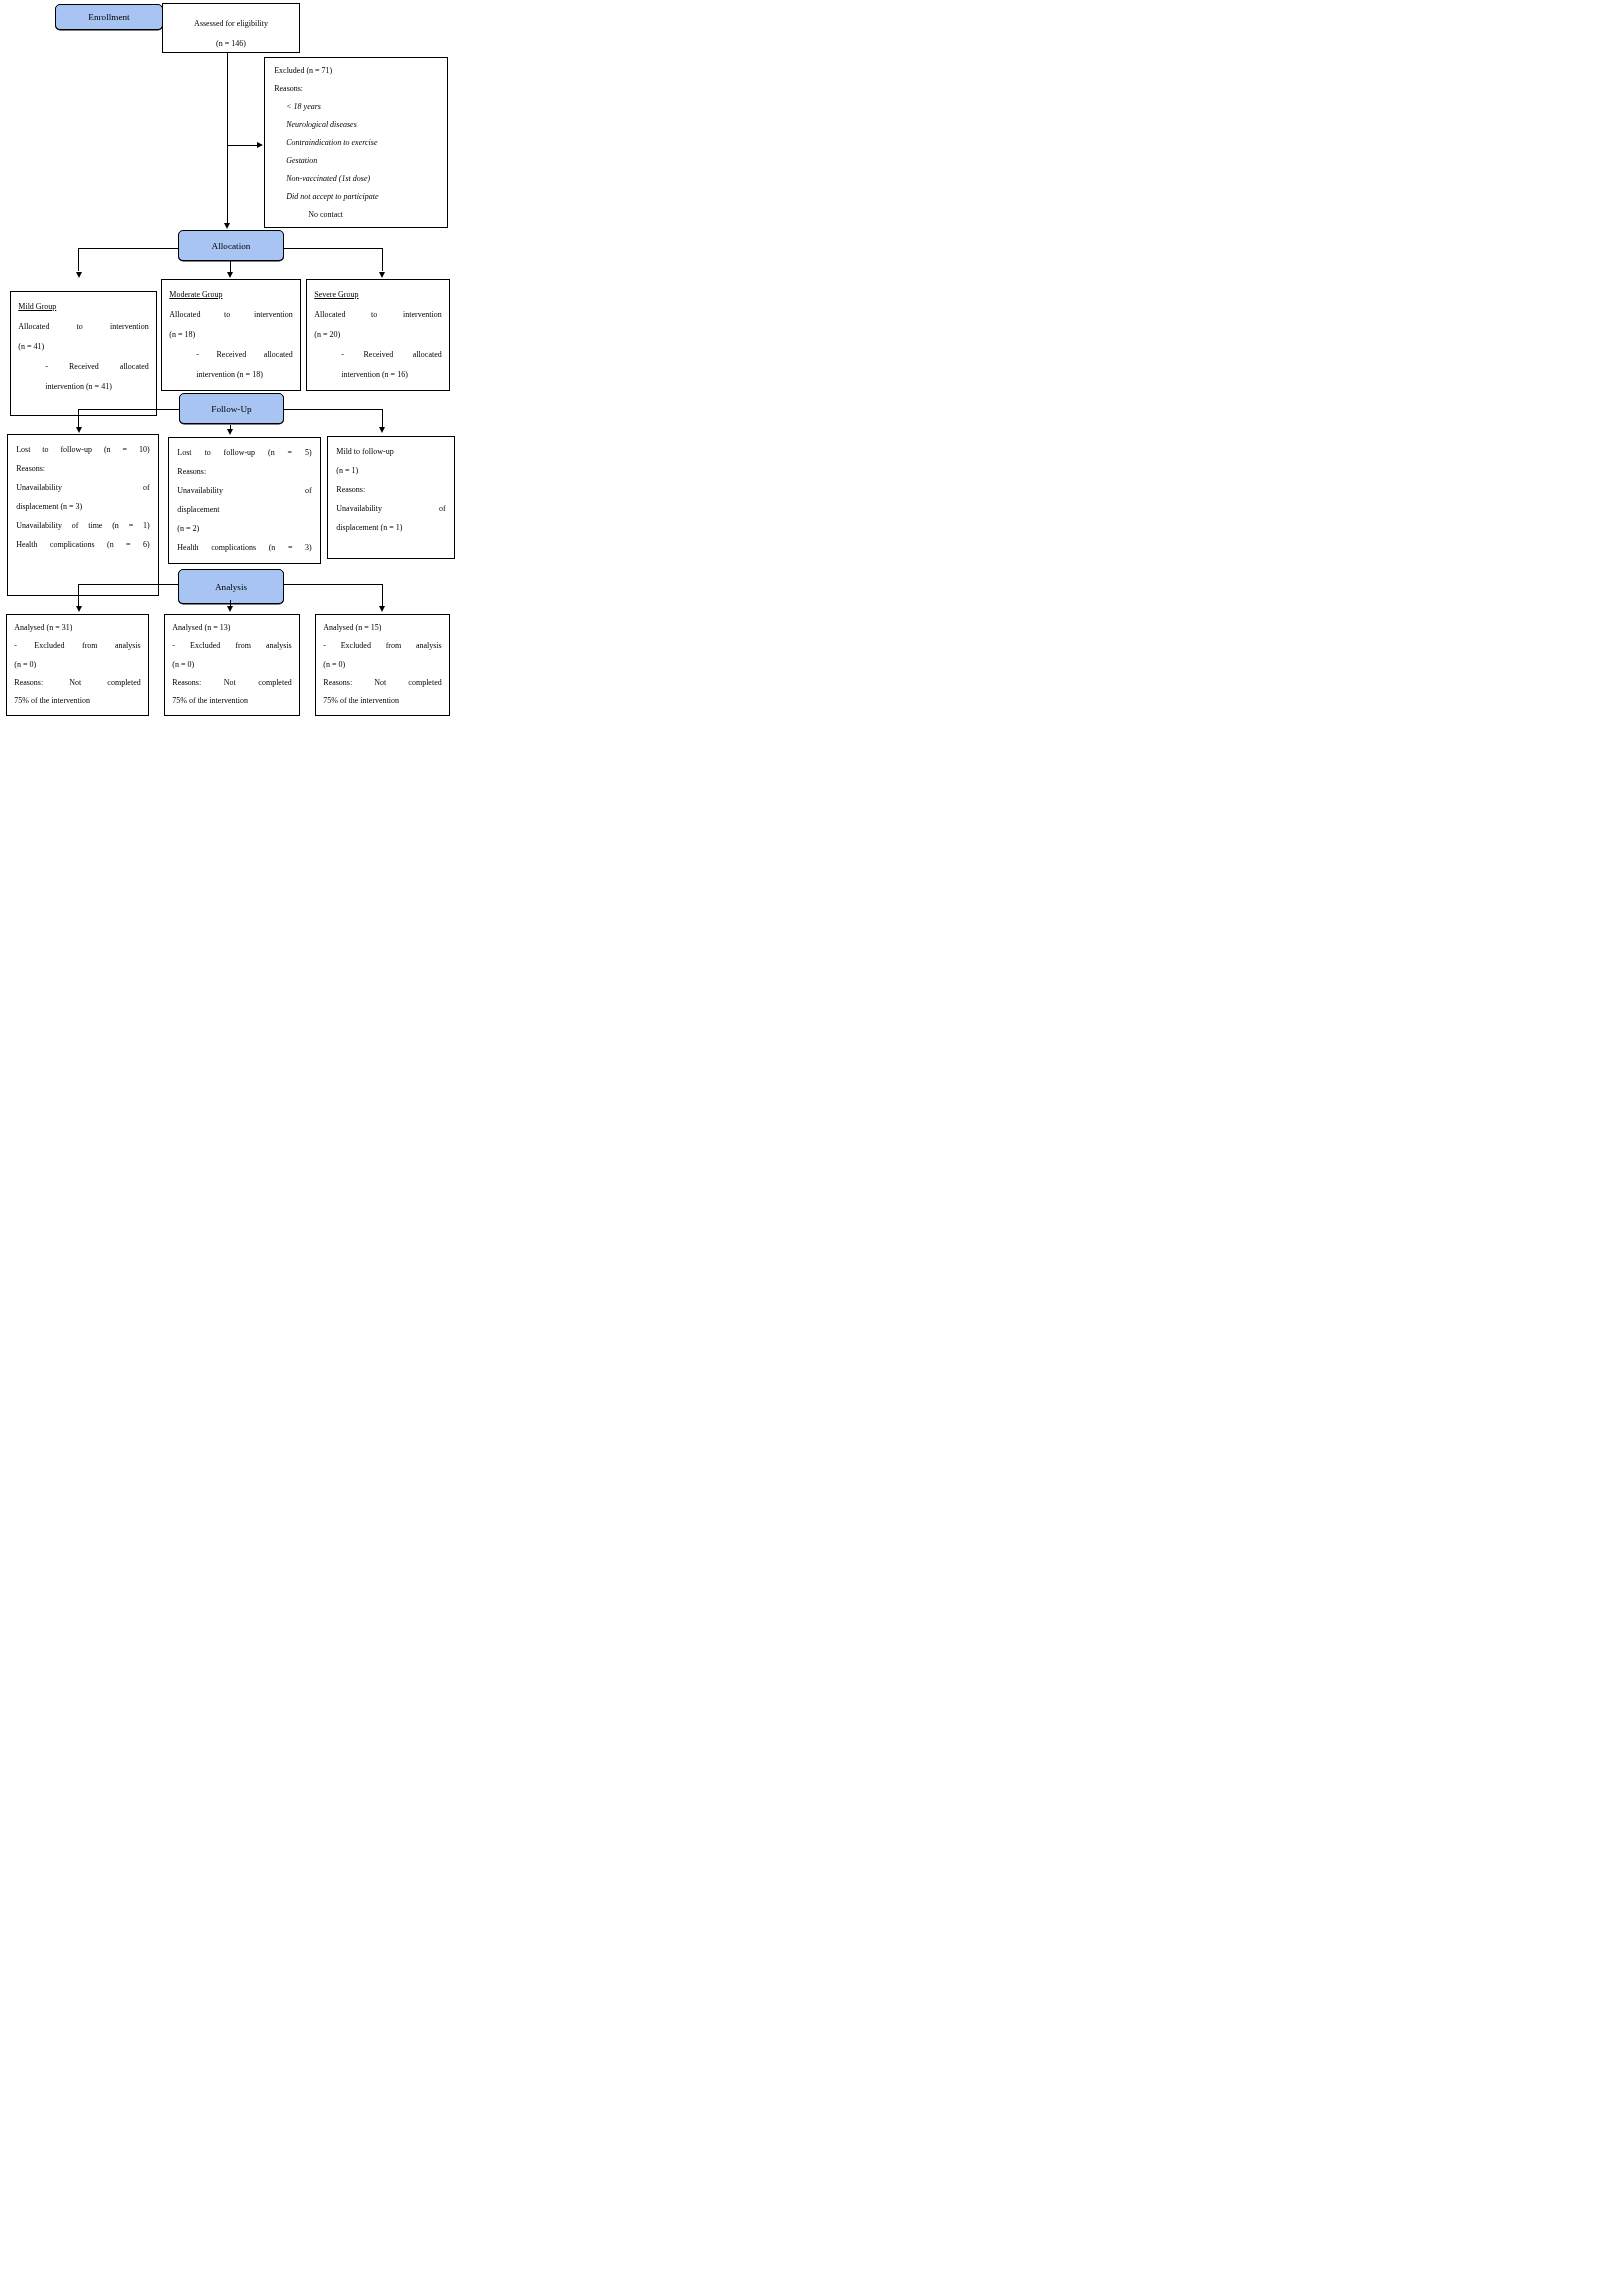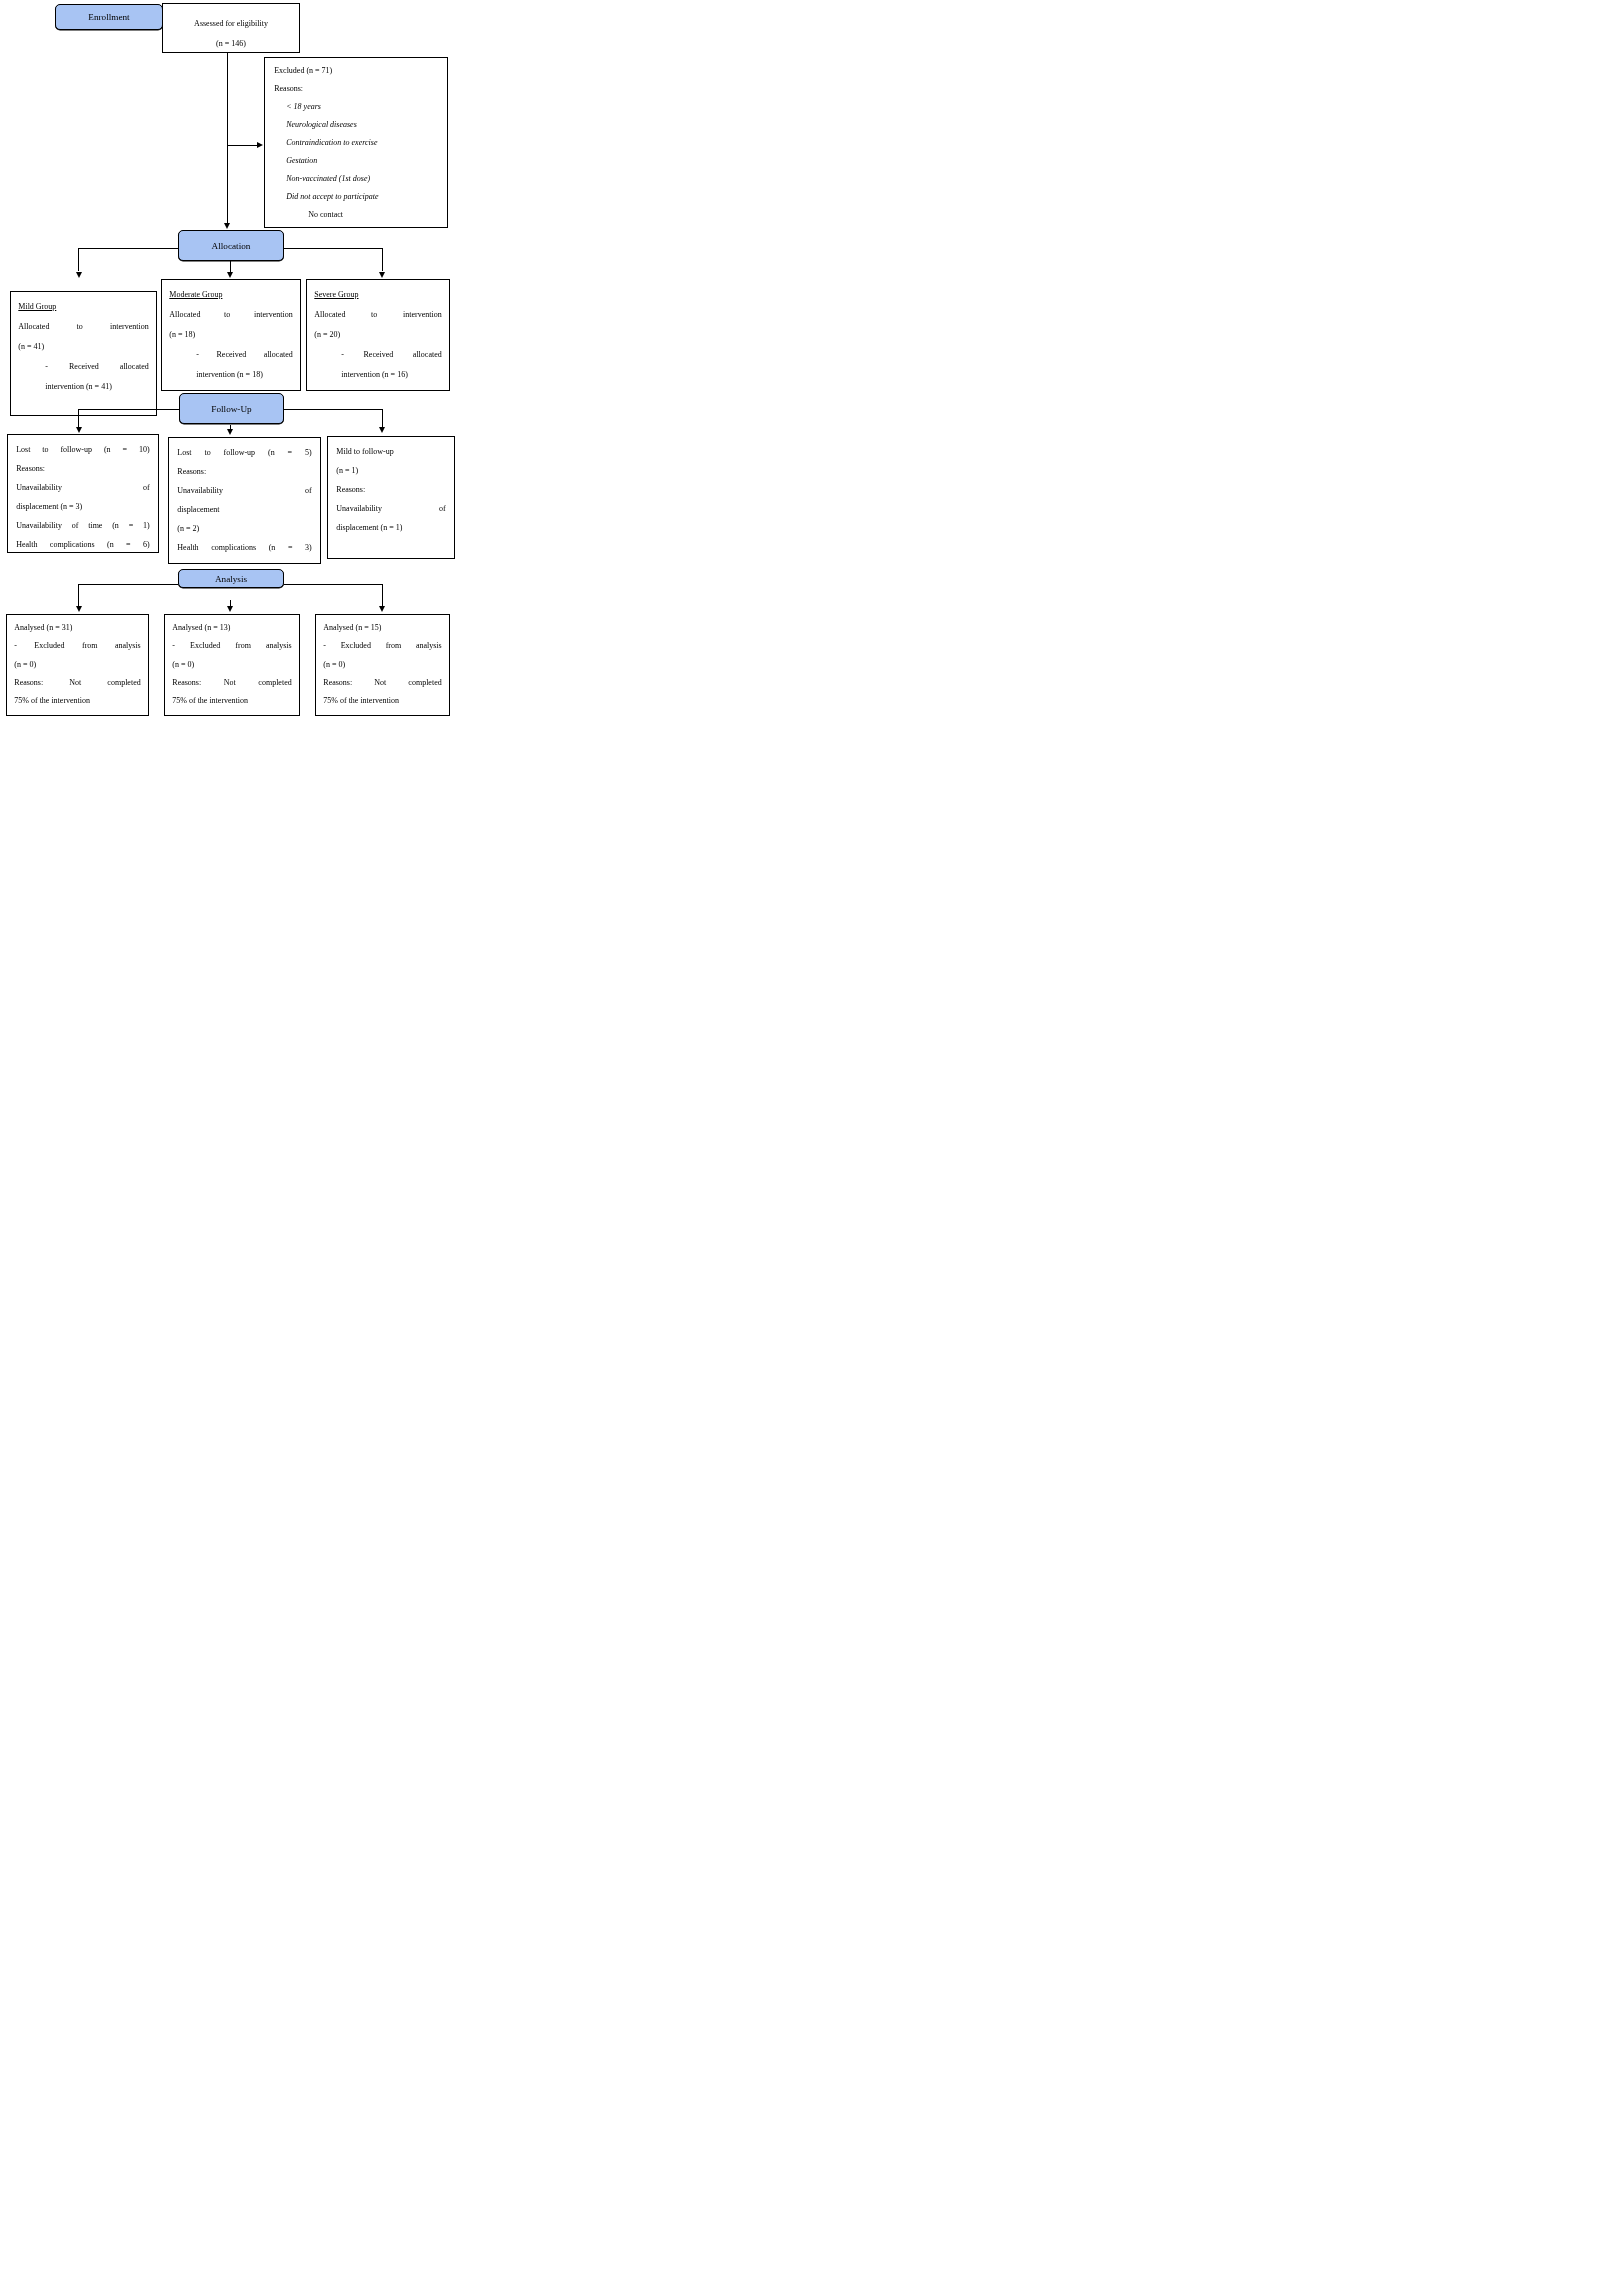--- a/index.html
+++ b/index.html
@@ -135,21 +135,21 @@
 
   <div class="hline" style="left:79px; top:409px; width:100px;"></div>
   <div class="hline" style="left:283px; top:409px; width:100px;"></div>
   <div class="vline" style="left:78px; top:409px; height:19px;"></div>
   <div class="arrow-down" style="left:76px; top:427px;"></div>
   <div class="vline" style="left:382px; top:409px; height:19px;"></div>
   <div class="arrow-down" style="left:379px; top:427px;"></div>
   <div class="vline" style="left:230px; top:425px; height:4.1px;"></div>
   <div class="arrow-down" style="left:227px; top:429px;"></div>
 
-  <div class="wbox fu-box" style="left:6.9px; top:434px; width:152px; height:119px;">
+  <div class="wbox fu-box" style="left:6.9px; top:434px; width:152px; height:162px;">
     <span class="line fill">Lost to follow-up (n = 10)</span>
     <span class="line">Reasons:</span>
     <span class="line fill">Unavailability of</span>
     <span class="line">displacement (n = 3)</span>
     <span class="line fill">Unavailability of time (n = 1)</span>
     <span class="line fill">Health complications (n = 6)</span>
   </div>
 
   <div class="wbox fu-box" style="left:168px; top:437px; width:153px; height:127px; line-height:19px;">
     <span class="line fill">Lost to follow-up (n = 5)</span>
@@ -161,21 +161,21 @@
   </div>
 
   <div class="wbox fu-box" style="left:327px; top:436px; width:128px; height:123px;">
     <span class="line">Mild to follow-up</span>
     <span class="line">(n = 1)</span>
     <span class="line">Reasons:</span>
     <span class="line fill">Unavailability of</span>
     <span class="line">displacement (n = 1)</span>
   </div>
 
-  <div class="stage" style="left:178px; top:569px; width:106px; height:19px;text-align:right;">
+  <div class="stage" style="left:178px; top:569px; width:106px; height:35px;text-align:right;">
     <span>Analysis</span>
   </div>
 
   <div class="hline" style="left:79px; top:584px; width:99px;"></div>
   <div class="hline" style="left:284px; top:584px; width:99px;"></div>
   <div class="vline" style="left:78px; top:584px; height:22.5px;"></div>
   <div class="arrow-down" style="left:76px; top:606px;"></div>
   <div class="vline" style="left:382px; top:584px; height:22.5px;"></div>
   <div class="arrow-down" style="left:379px; top:606px;"></div>
   <div class="vline" style="left:230px; top:600px; height:6.4px;"></div>

